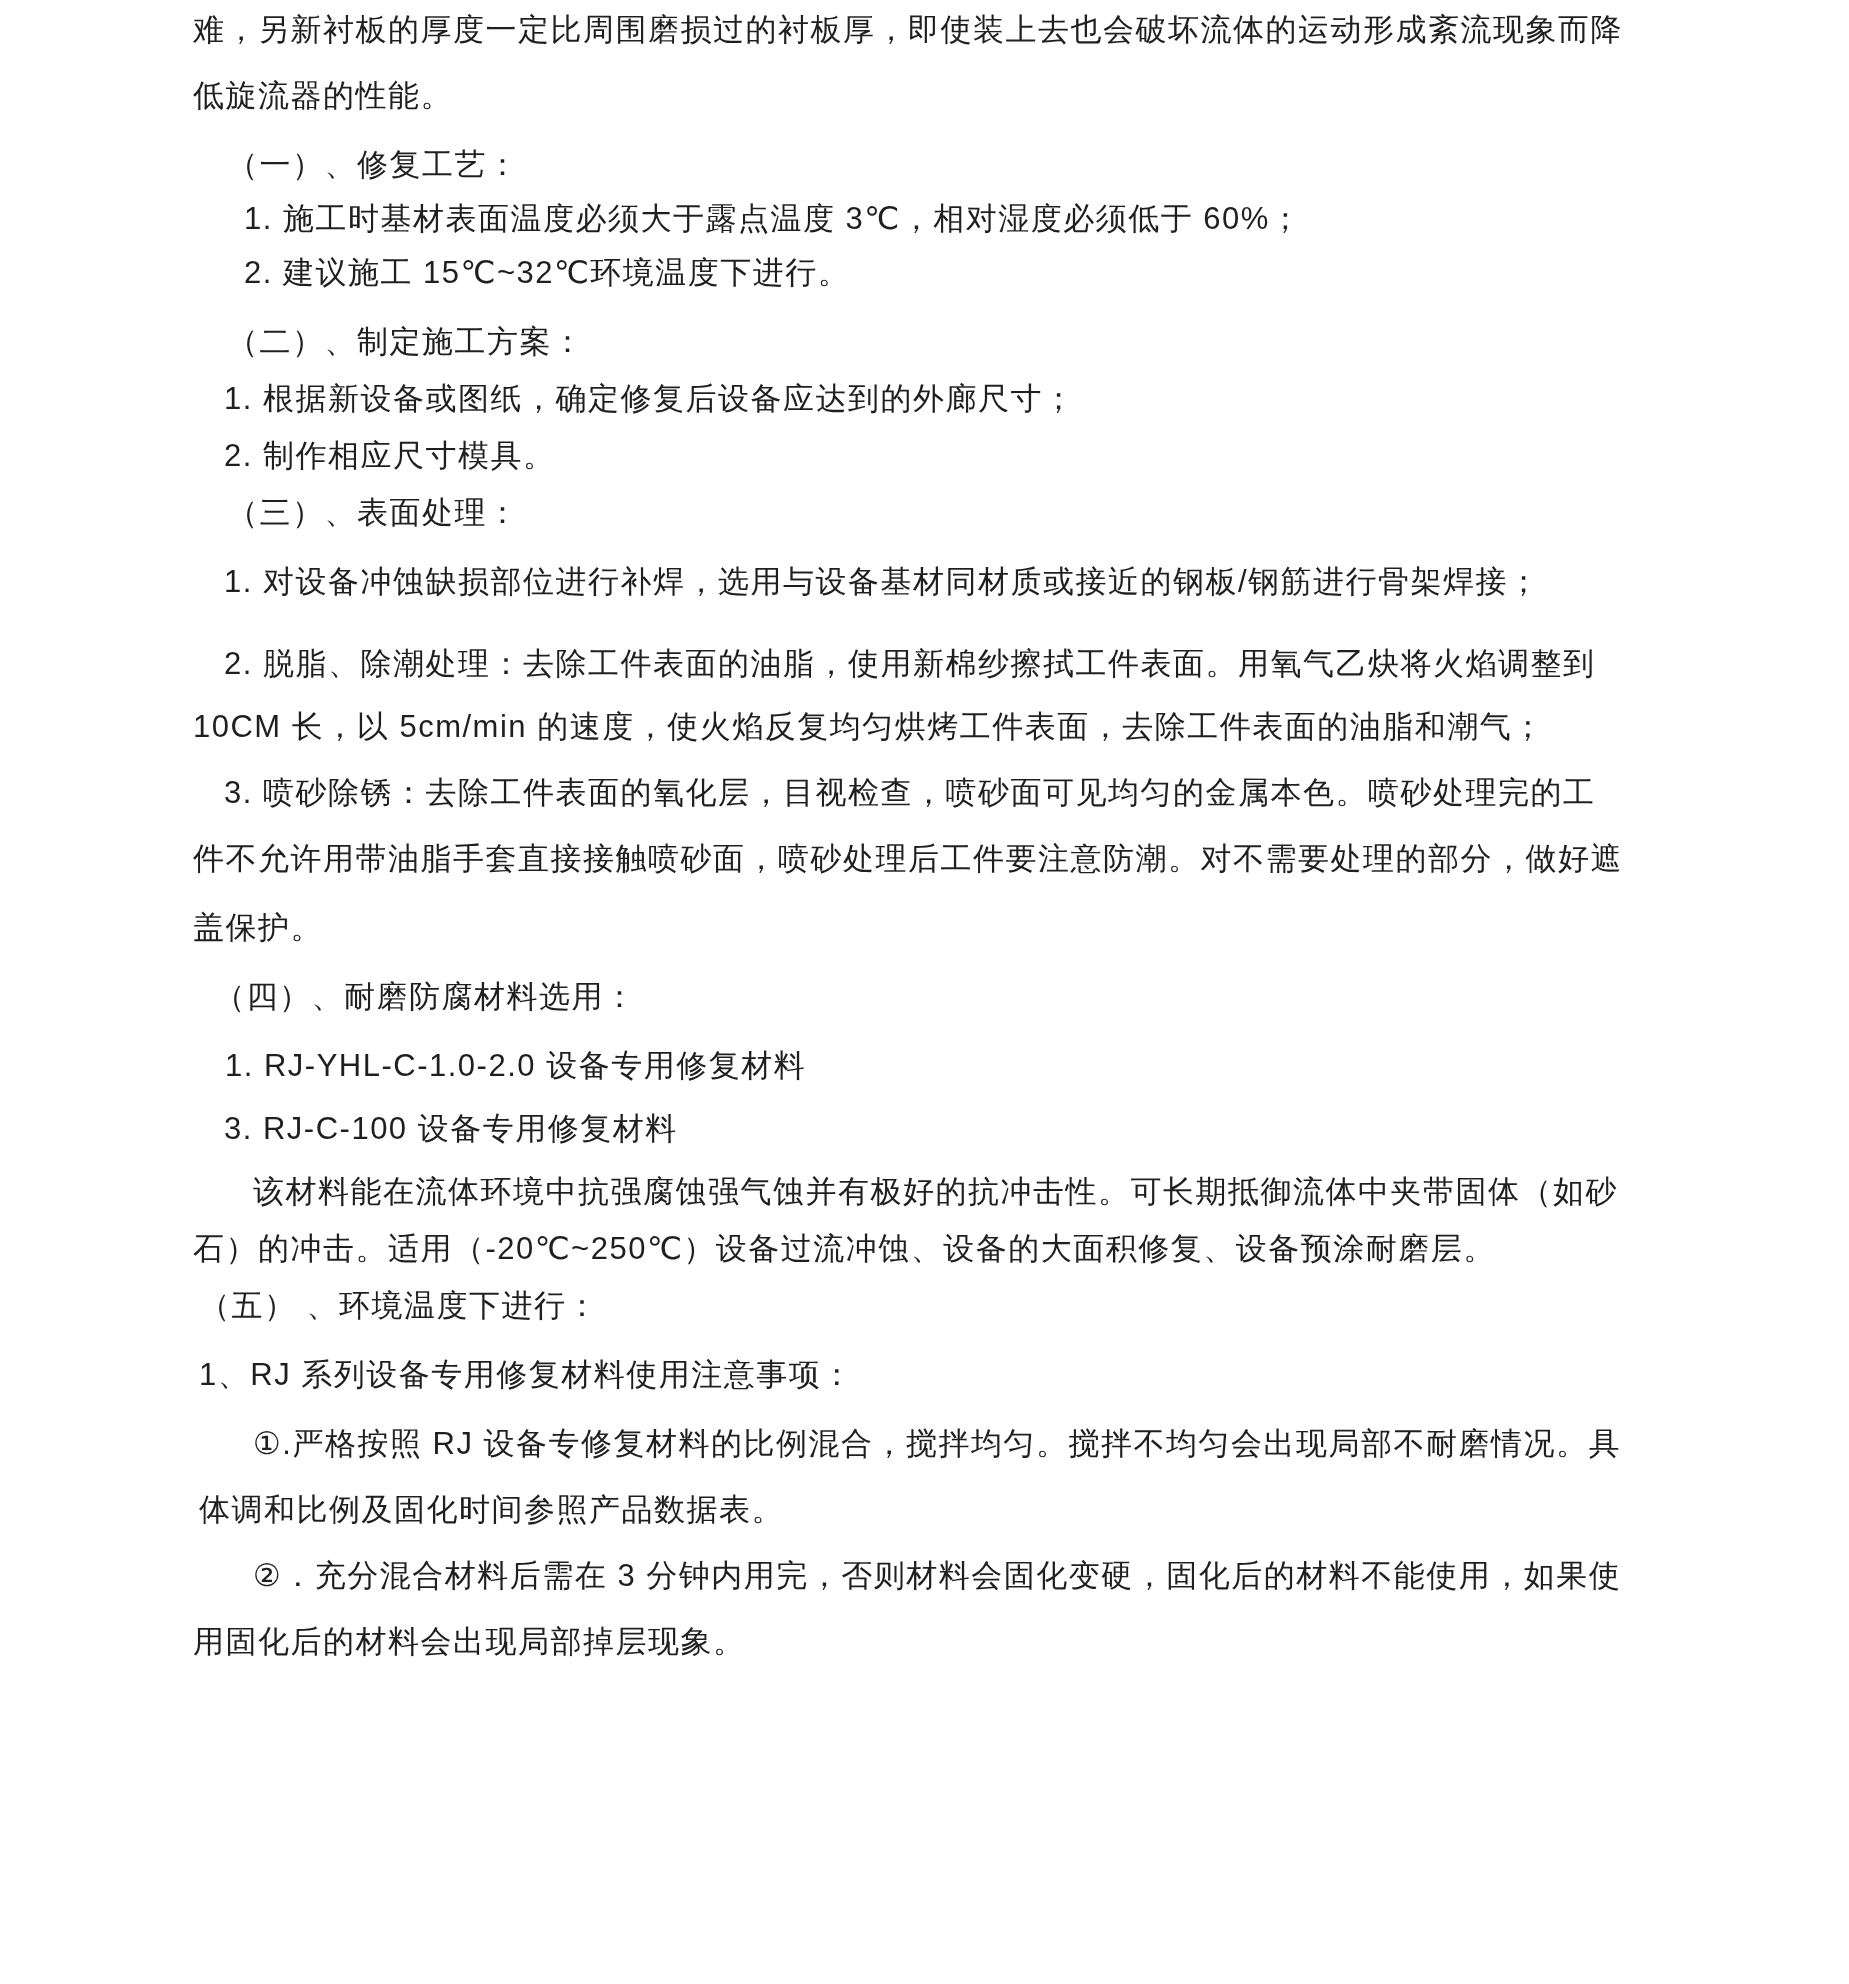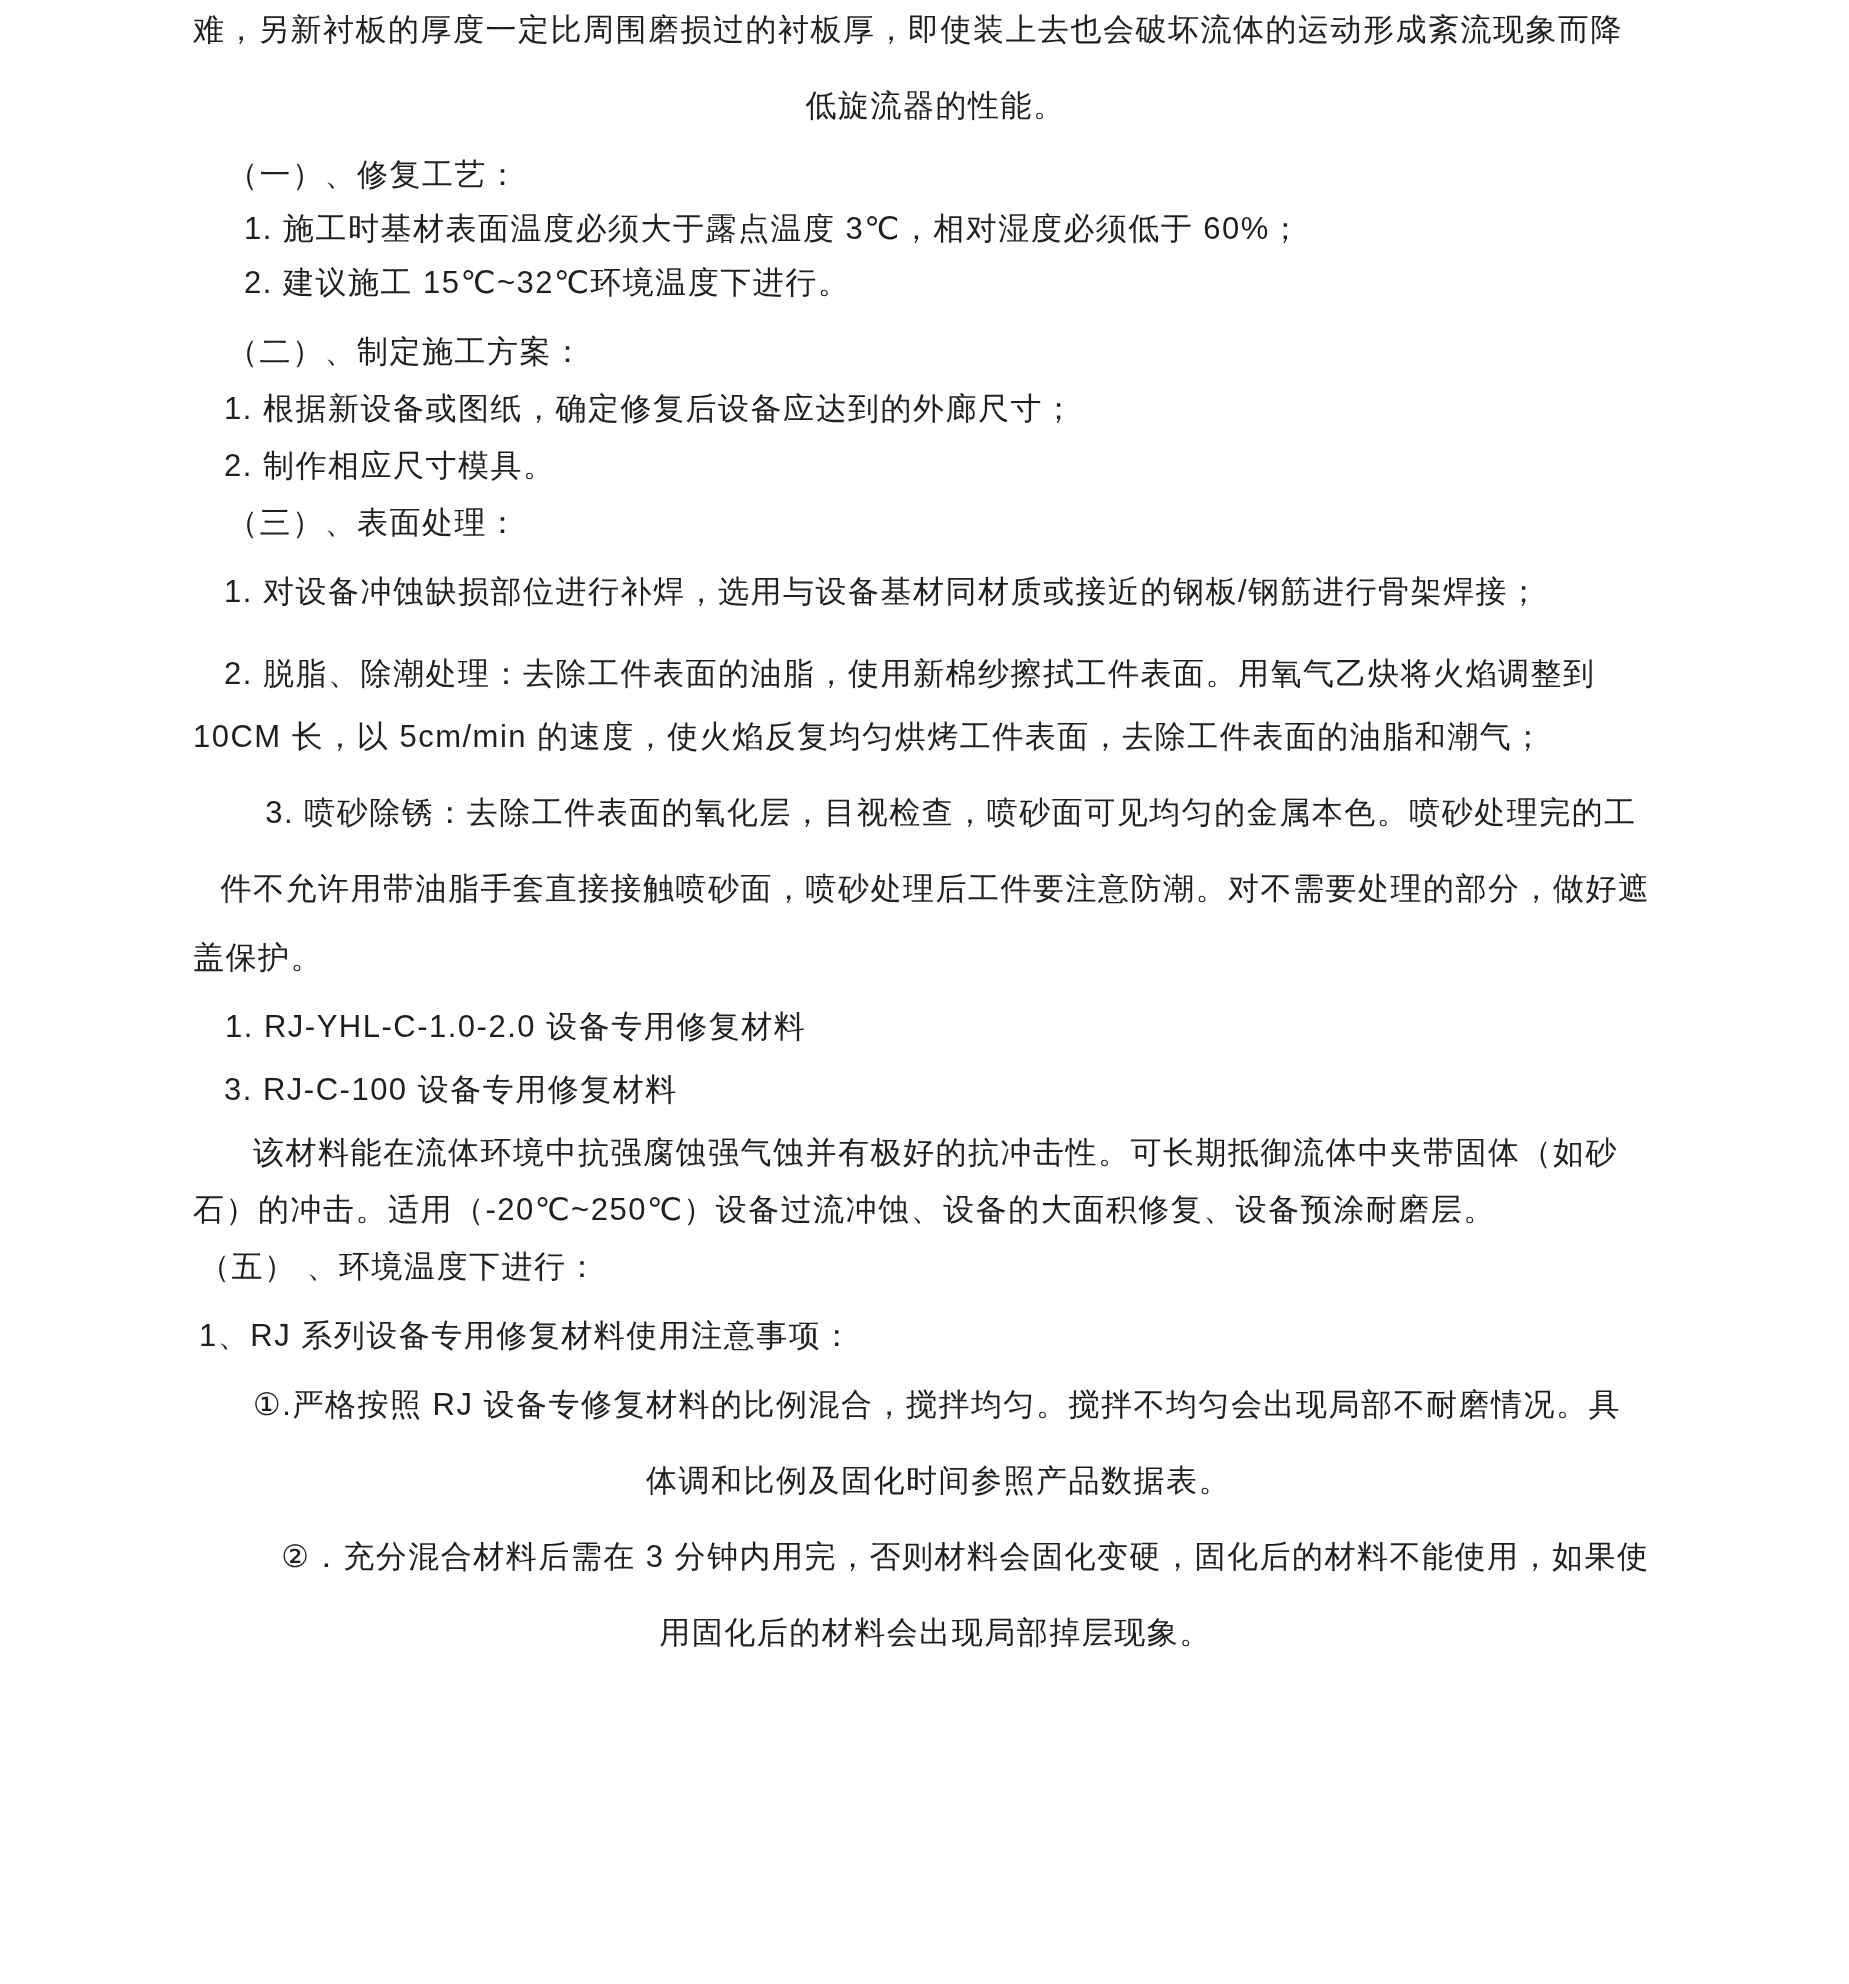--- a/index.html
+++ b/index.html
@@ -21,21 +21,21 @@
   .ln {
     white-space: nowrap;
     font-size: 31px;
     line-height: 42px;
     height: 42px;
     letter-spacing: 1.5px;
   }
   
   .gap-first { margin-top: 4.5px; }
   .gap-xl { margin-top: 40px; }
-  .gap-l  { margin-top: 34px; text-align: center; }
+  .gap-l  { margin-top: 24px; }
   .gap-m  { margin-top: 27px; }
   .gap-s  { margin-top: 21px; }
   .gap-t  { margin-top: 15px; }
   
   .ind-0     { margin-left: 0; }
   .ind-xs    { margin-left: 6px; }
   .ind-hdr   { margin-left: 34px; }
   .ind-hdr2  { margin-left: 21px; }
   .ind-item  { margin-left: 31px; }
   .ind-num   { margin-left: 51px; margin-top: 12px; }
@@ -55,20 +55,21 @@
   <div class="ln gap-m ind-hdr">（二）、制定施工方案：</div>
   <div class="ln gap-t ind-item">1. 根据新设备或图纸，确定修复后设备应达到的外廊尺寸；</div>
   <div class="ln gap-t ind-item">2. 制作相应尺寸模具。</div>
   <div class="ln gap-t ind-hdr">（三）、表面处理：</div>
   <div class="ln gap-m ind-item">1.  对设备冲蚀缺损部位进行补焊，选用与设备基材同材质或接近的钢板/钢筋进行骨架焊接；</div>
   <div class="ln gap-xl ind-item">2.  脱脂、除潮处理：去除工件表面的油脂，使用新棉纱擦拭工件表面。用氧气乙炔将火焰调整到</div>
   <div class="ln gap-s ind-0">10CM 长，以 5cm/min 的速度，使火焰反复均匀烘烤工件表面，去除工件表面的油脂和潮气；</div>
   <div class="ln gap-l ind-item">3.  喷砂除锈：去除工件表面的氧化层，目视检查，喷砂面可见均匀的金属本色。喷砂处理完的工</div>
   <div class="ln gap-l ind-0">件不允许用带油脂手套直接接触喷砂面，喷砂处理后工件要注意防潮。对不需要处理的部分，做好遮</div>
   <div class="ln gap-m ind-0">盖保护。</div>
+  <div class="ln gap-m ind-hdr2">（四）、耐磨防腐材料选用：</div>
   <div class="ln gap-m ind-rj">1.  RJ-YHL-C-1.0-2.0 设备专用修复材料</div>
   <div class="ln gap-s ind-item">3. RJ-C-100 设备专用修复材料</div>
   <div class="ln gap-s ind-2ch">该材料能在流体环境中抗强腐蚀强气蚀并有极好的抗冲击性。可长期抵御流体中夹带固体（如砂</div>
   <div class="ln gap-t ind-0">石）的冲击。适用（-20℃~250℃）设备过流冲蚀、设备的大面积修复、设备预涂耐磨层。</div>
   <div class="ln gap-t ind-xs">（五） 、环境温度下进行：</div>
   <div class="ln gap-m ind-xs">1、RJ 系列设备专用修复材料使用注意事项：</div>
   <div class="ln gap-m ind-2ch">①.严格按照 RJ 设备专修复材料的比例混合，搅拌均匀。搅拌不均匀会出现局部不耐磨情况。具</div>
   <div class="ln gap-l ind-xs">体调和比例及固化时间参照产品数据表。</div>
   <div class="ln gap-l ind-2ch">②．充分混合材料后需在 3 分钟内用完，否则材料会固化变硬，固化后的材料不能使用，如果使</div>
   <div class="ln gap-l ind-0">用固化后的材料会出现局部掉层现象。</div>

